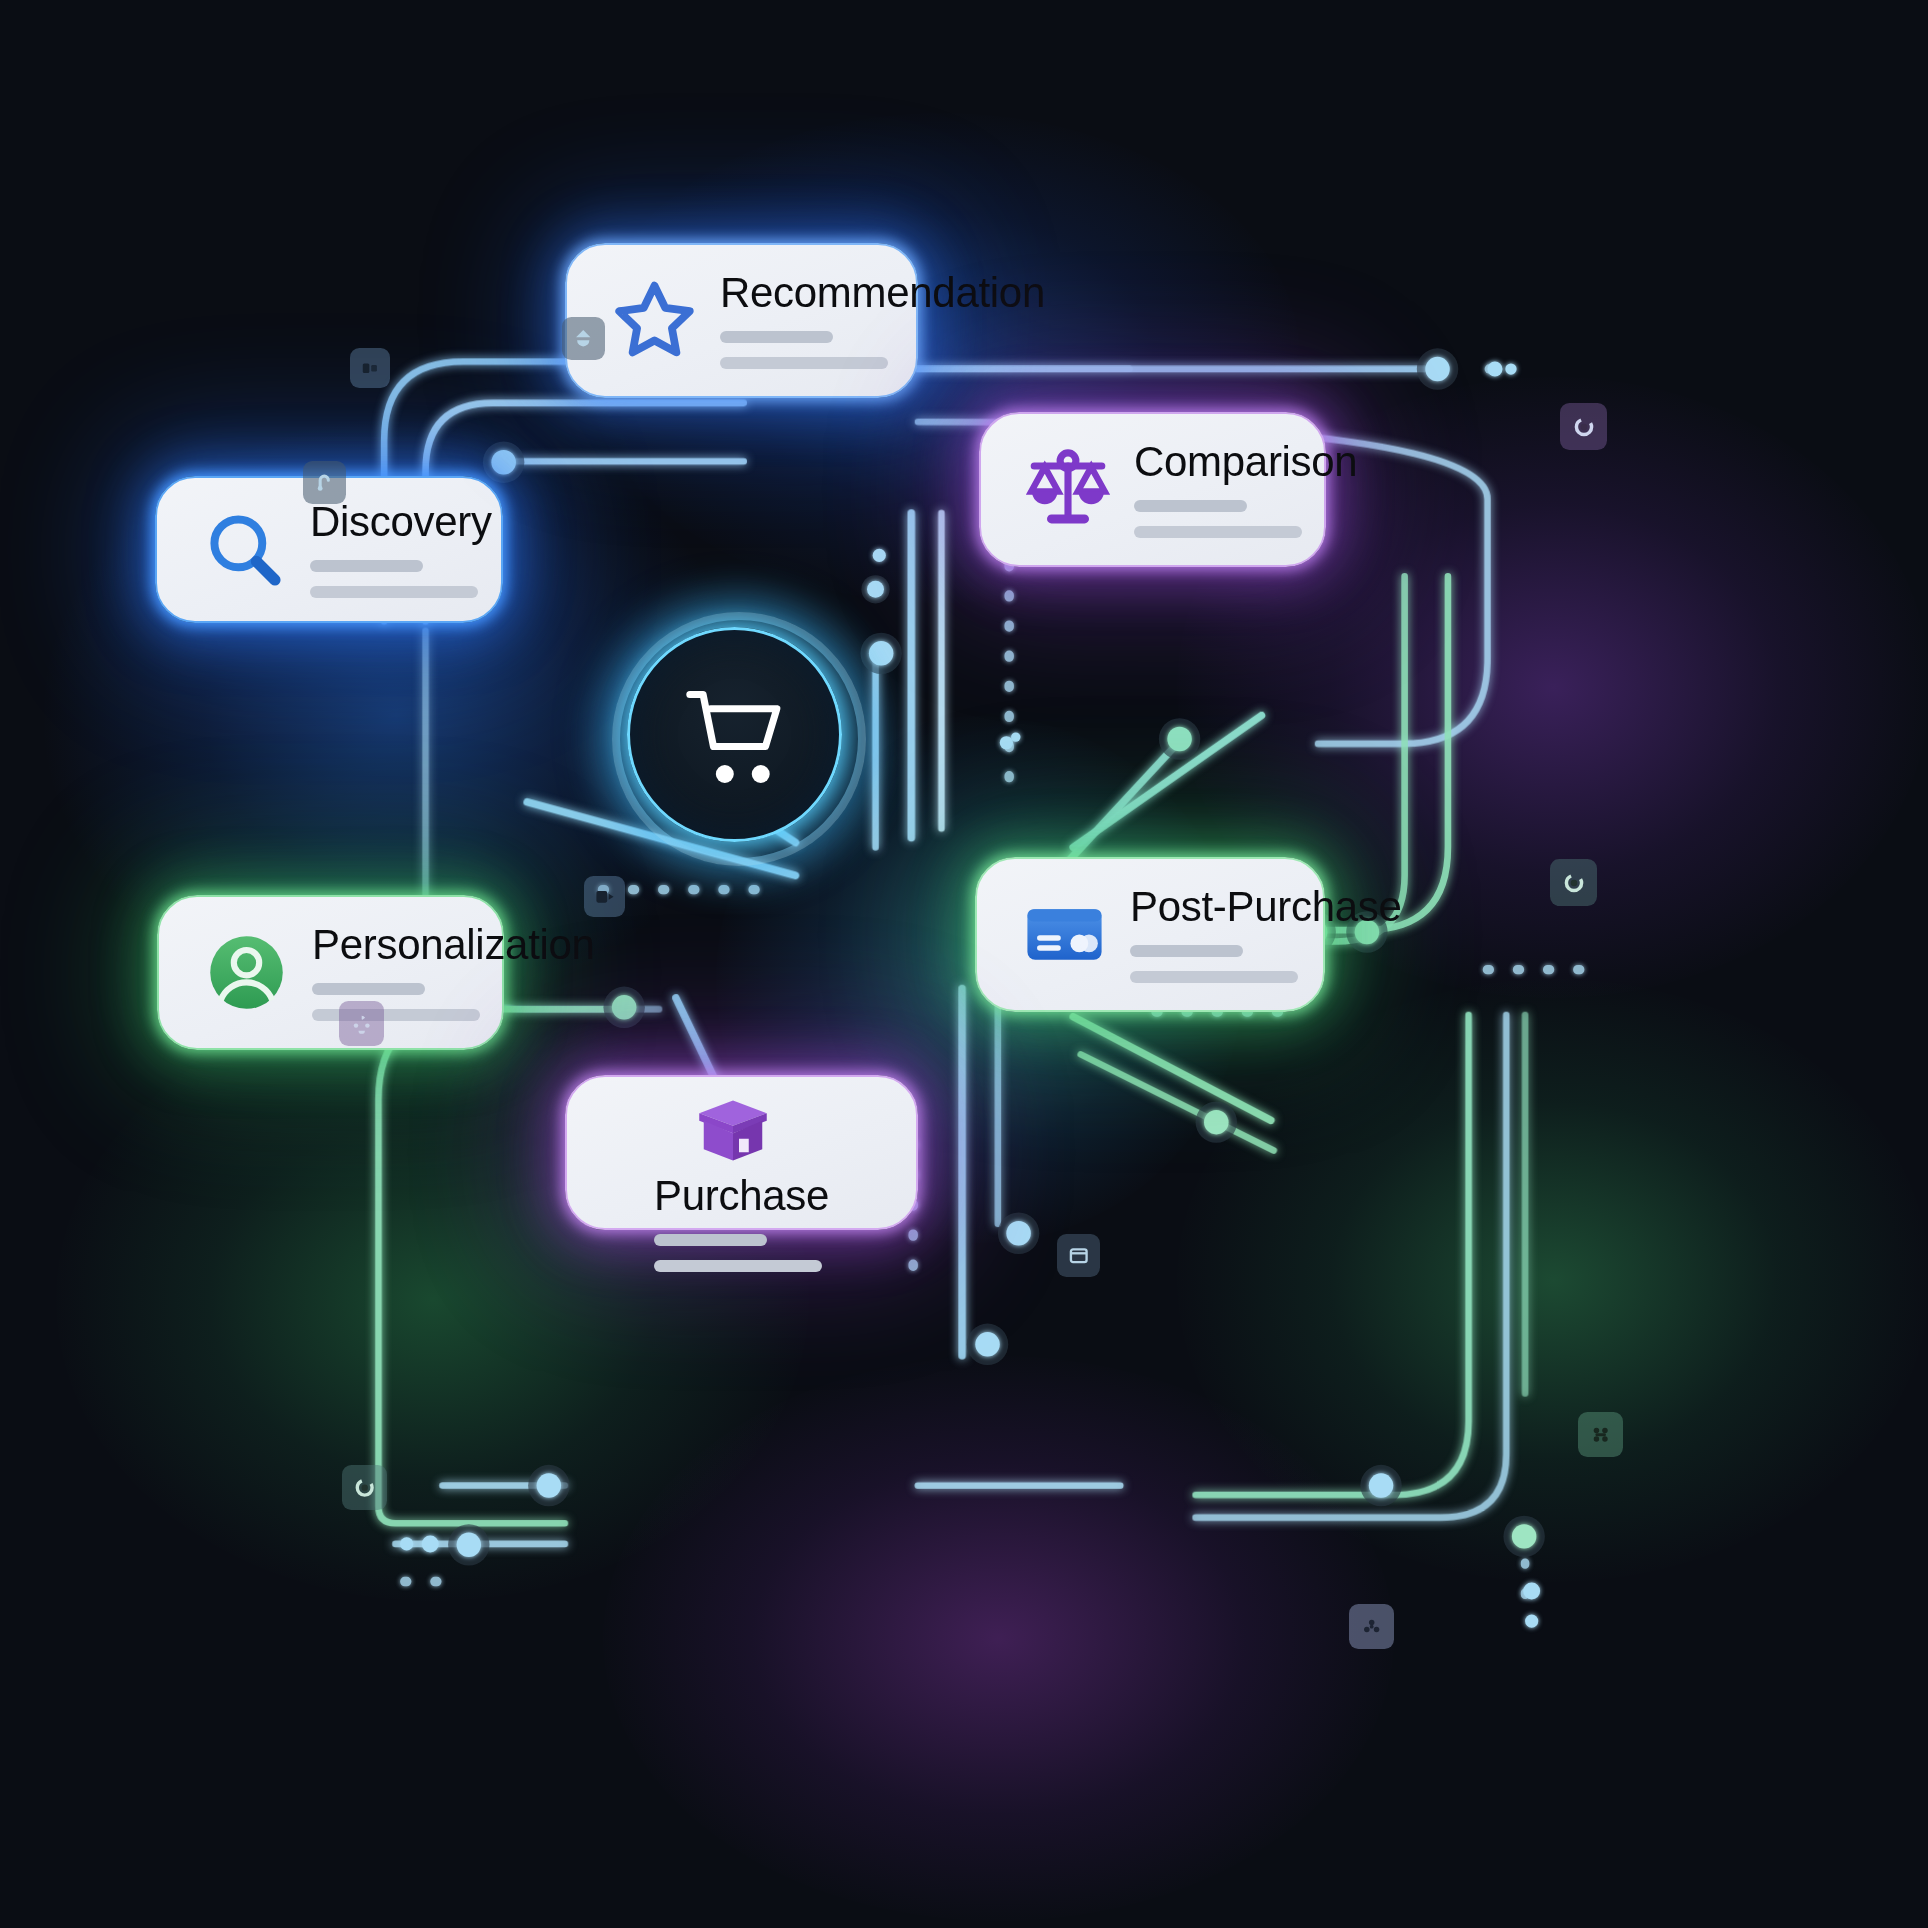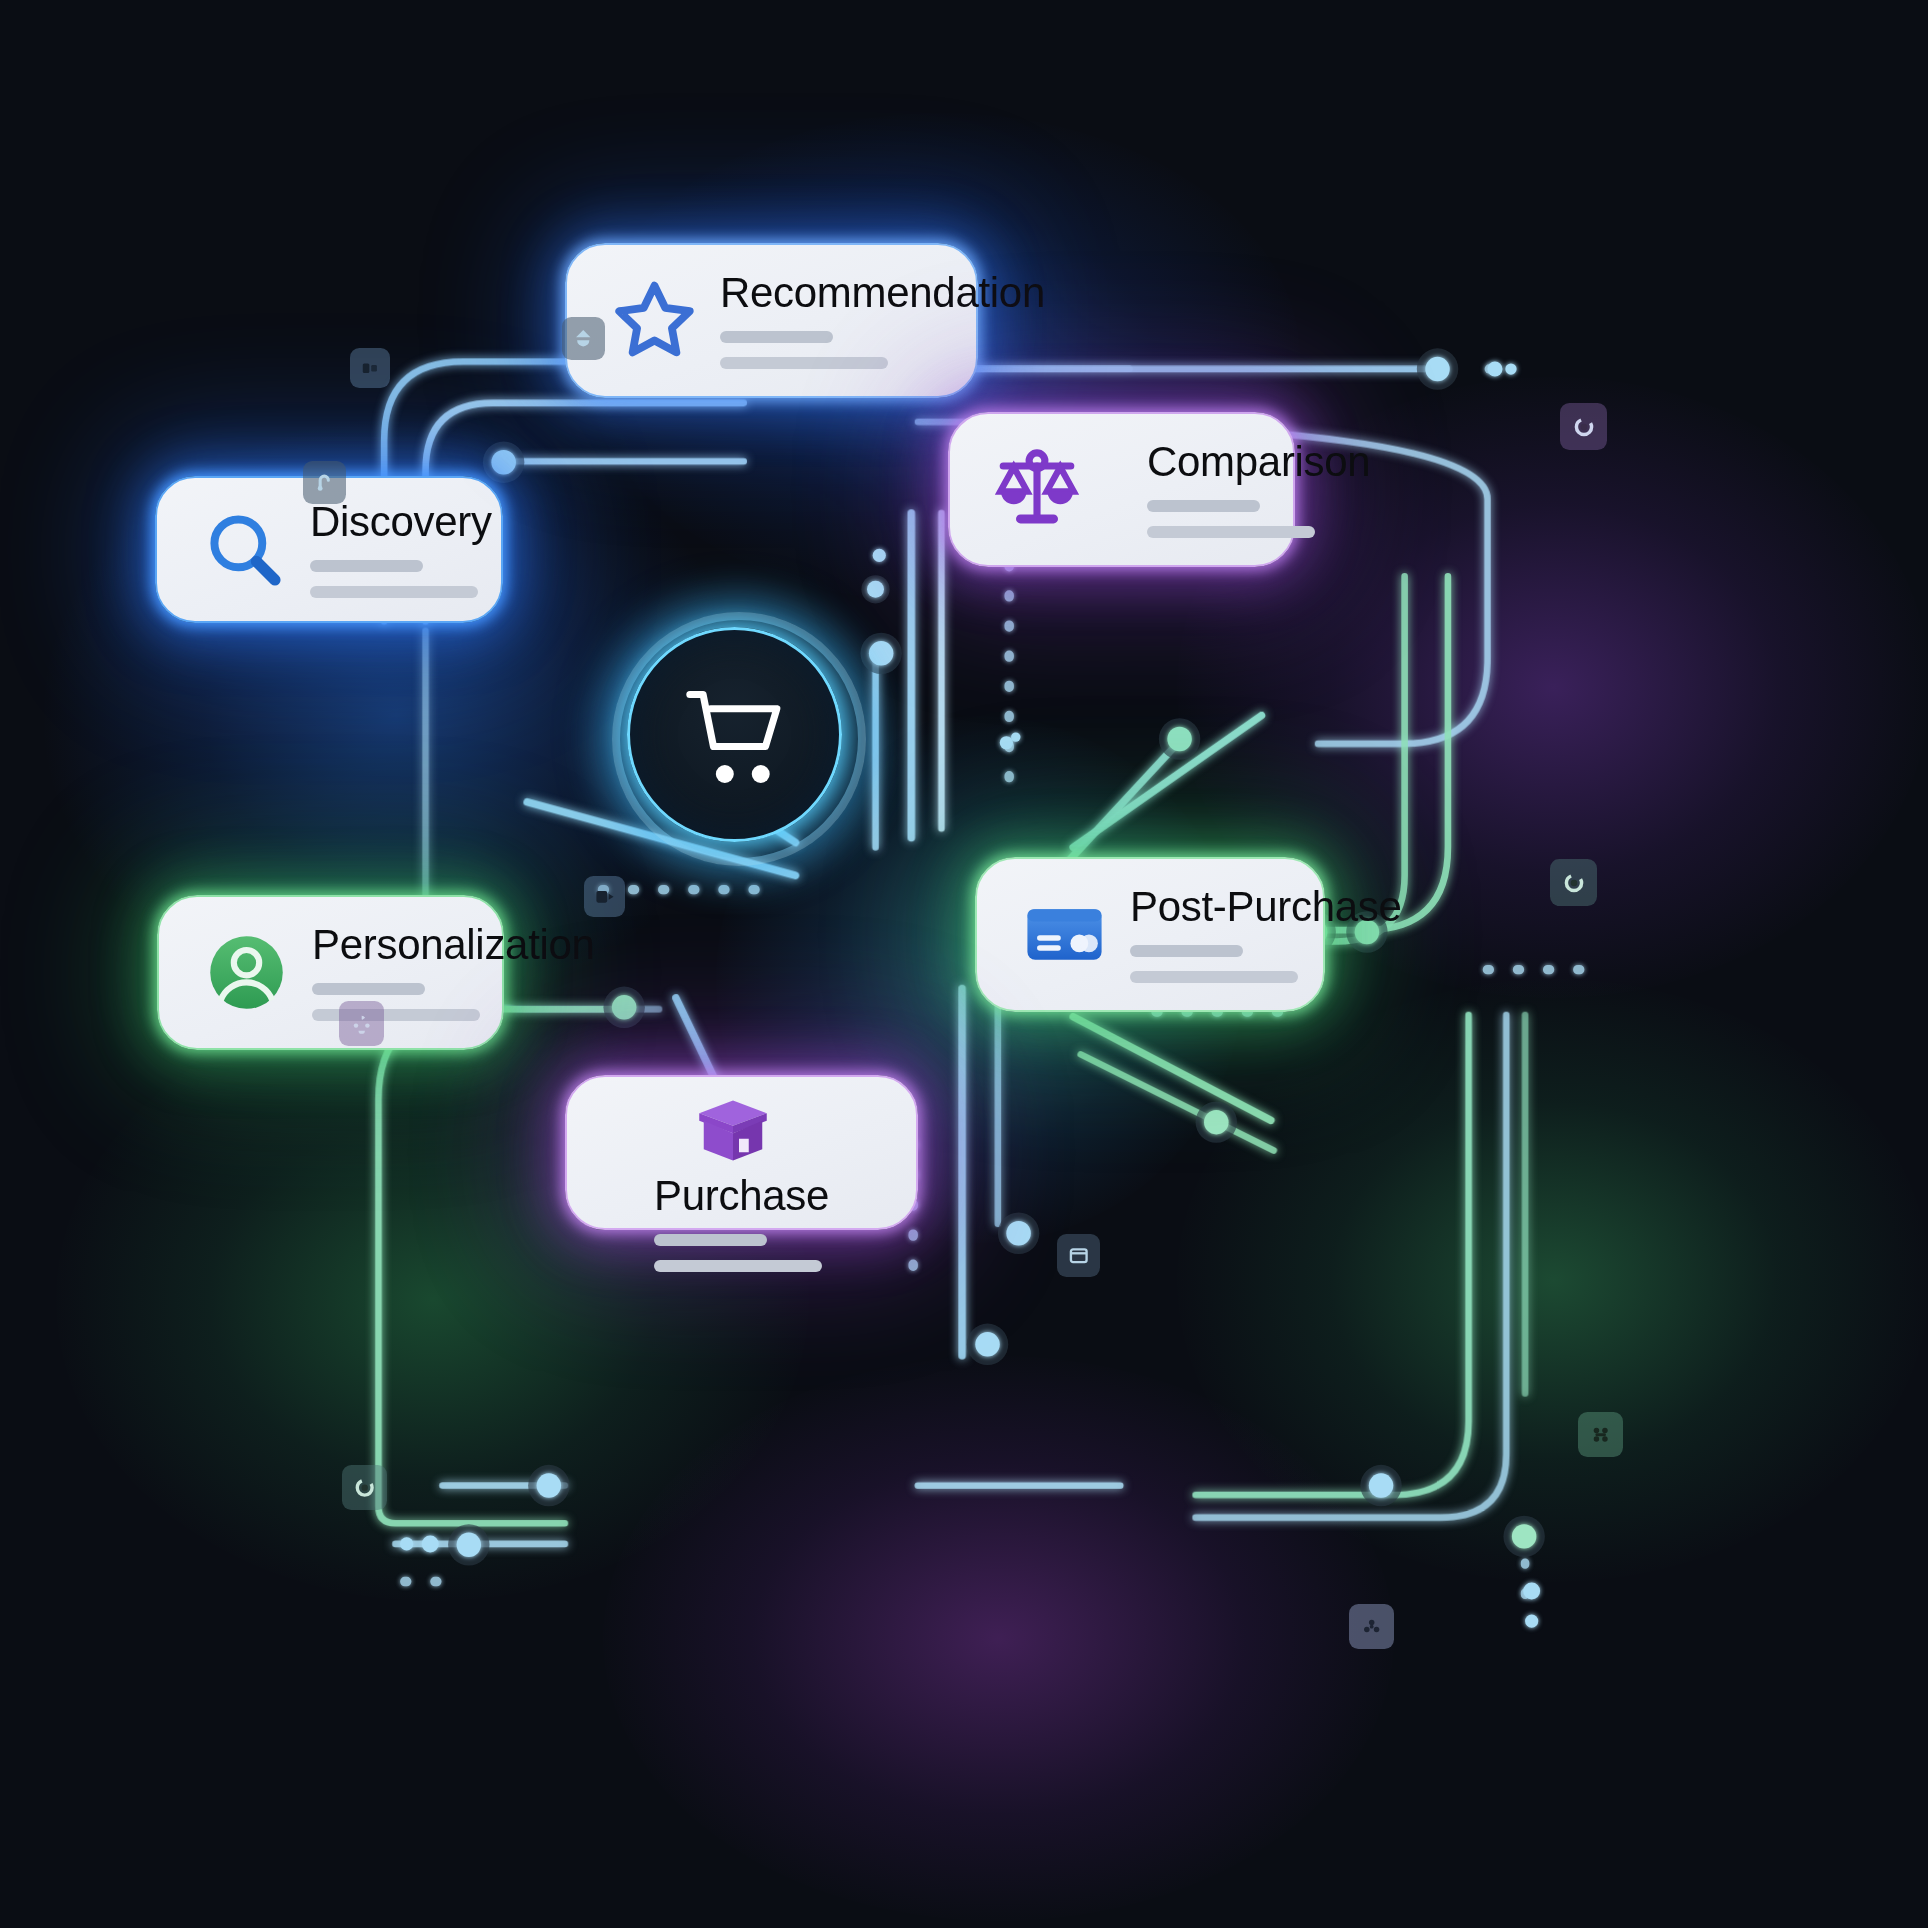--- a/index.html
+++ b/index.html
@@ -40,26 +40,26 @@
   .card .ico{flex:0 0 auto;width:98px;height:98px;display:flex;align-items:center;justify-content:center;margin-right:17px;}
   .card .txt{display:flex;flex-direction:column;justify-content:center;}
   .card .title{color:#0c0d10;font-size:42px;letter-spacing:-0.3px;line-height:1;white-space:nowrap;}
   .bar{background:#bcc3cf;border-radius:6.6px;height:12.2px;margin-top:17px;}
   .bar.b1{width:113px;}
   .bar.b2{width:168px;background:#c4cad5;margin-top:14px;}
 
   .c-discovery      {left:155px; top:476px; width:348px;height:147px;
                      border:2.8px solid #5aa6f5;
                      box-shadow:0 0 13px 3.8px rgba(70,150,255,.95),0 0 49px 15px rgba(45,120,250,.55),0 0 113px 45px rgba(35,100,230,.32);}
-  .c-recommendation {left:565px; top:243px; width:413px;height:155px;
+  .c-recommendation {left:565px; top:243px; width:353px;height:155px;
                      border:2.8px solid #7fb6f7;
                      box-shadow:0 0 13px 3.8px rgba(110,170,255,.85),0 0 49px 15px rgba(50,120,245,.45),0 0 104px 41px rgba(30,95,225,.28);}
-  .c-comparison     {left:948px;top:412px; width:347px;height:155px;
+  .c-comparison     {left:979px;top:412px; width:347px;height:155px;
                      border:2.8px solid #cfa6ee;
-                     box-shadow:0 0 13px 3.8px rgba(190,130,240,.80),0 0 49px 15px rgba(160,80,225,.45),0 0 113px 43px rgba(130,55,195,.30);gap:44px;}
+                     box-shadow:0 0 13px 3.8px rgba(190,130,240,.80),0 0 49px 15px rgba(160,80,225,.45),0 0 113px 43px rgba(130,55,195,.30);}
   .c-personalization{left:157px; top:895px; width:347px;height:155px;
                      border:2.8px solid #8fe2a8;
                      box-shadow:0 0 13px 3.8px rgba(110,225,145,.80),0 0 49px 15px rgba(60,200,110,.42),0 0 113px 43px rgba(40,165,90,.28);}
   .c-postpurchase   {left:975px;top:857px; width:350px;height:155px;
                      border:2.8px solid #9ee8b4;
                      box-shadow:0 0 13px 3.8px rgba(120,230,155,.80),0 0 49px 15px rgba(65,205,115,.42),0 0 113px 43px rgba(40,170,95,.28);}
   .c-purchase       {left:565px; top:1075px;width:353px;height:155px;
                      border:2.8px solid #d3a9f0;
                      box-shadow:0 0 13px 3.8px rgba(195,135,240,.80),0 0 49px 15px rgba(165,85,225,.45),0 0 113px 43px rgba(135,55,195,.30);flex-direction:column;}
 

